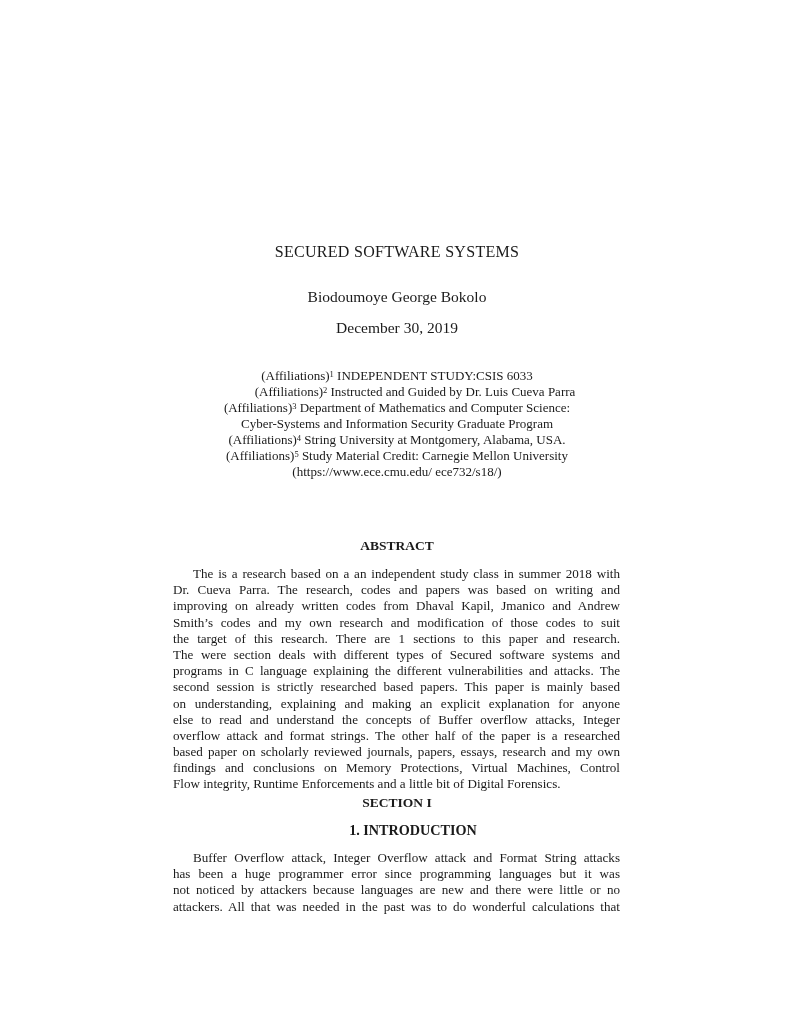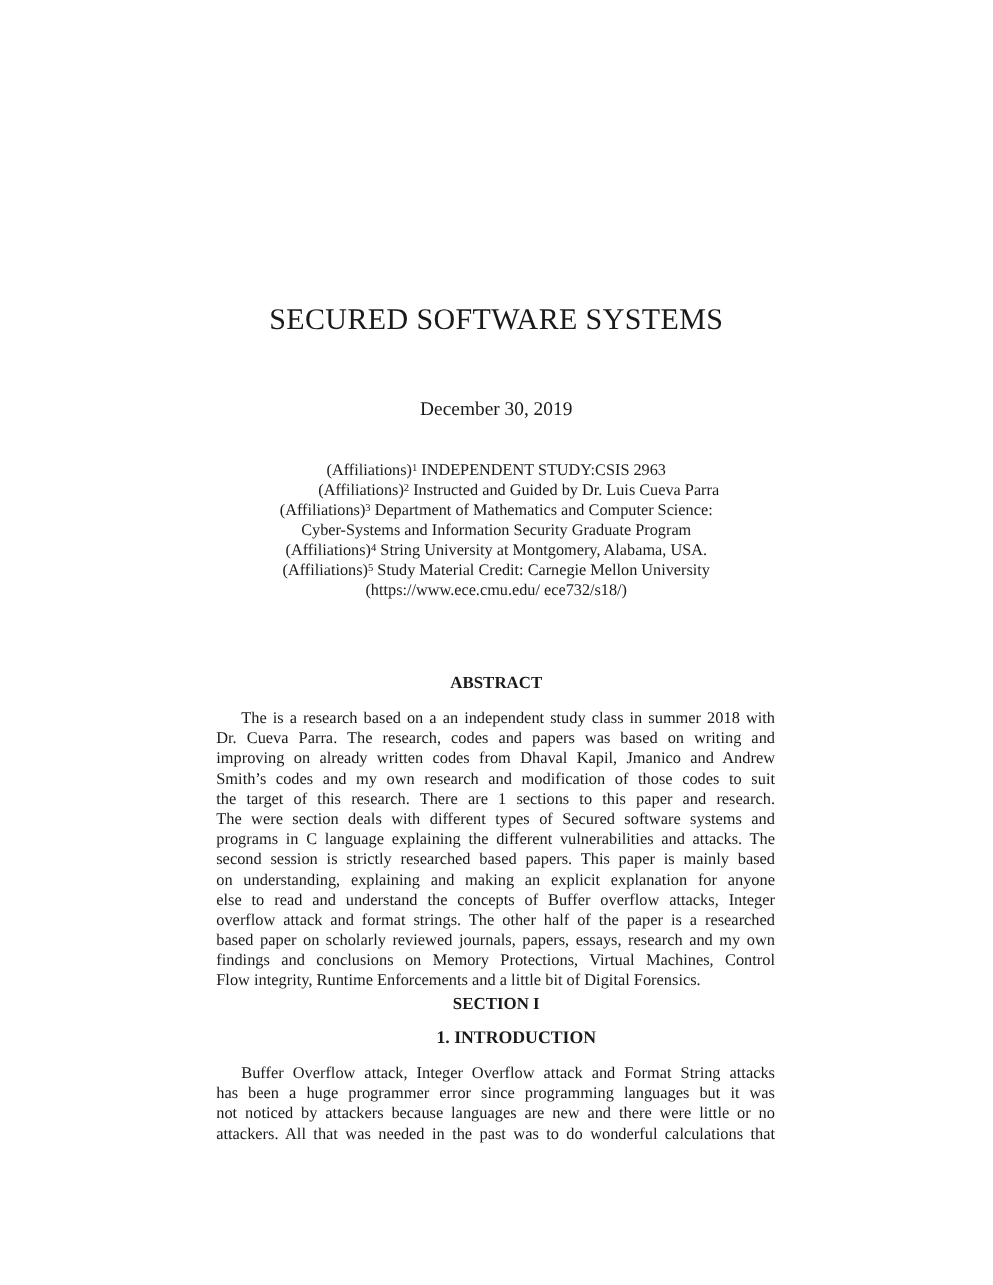--- a/index.html
+++ b/index.html
@@ -1,42 +1,43 @@
 <!DOCTYPE html>
 <html><head>
 <meta charset="utf-8">
 <style>
   html, body { margin:0; padding:0; background:#ffffff; }
   body { width:794px; height:1028px; position:relative; overflow:hidden;
          font-family:"DejaVu Serif","Liberation Serif",serif; color:#1a1a1a; }
   .page { position:absolute; left:0; top:0; width:794px; height:1028px; background:#fff; }
   .center { position:absolute; left:0; width:794px; text-align:center; white-space:nowrap; }
-  .title { top:243px; font-family:"Liberation Serif",serif; font-size:24px; letter-spacing:0.3px; }
+  .title { top:243px; font-family:"Liberation Serif",serif; font-size:16px; letter-spacing:0.3px; }
   .author { top:288px; font-family:"Liberation Serif",serif; font-size:15.5px; }
   .date { top:319px; font-family:"Liberation Serif",serif; font-size:15.5px; }
   .aff { font-family:"Liberation Serif",serif; font-size:13px; line-height:16px; }
   .aff sup { font-size:8.5px; vertical-align:top; position:relative; top:-2px; }
   .heading { font-family:"Liberation Serif",serif; font-weight:bold; font-size:13.5px; }
   .heading.lg { font-size:14.2px; }
   .para { position:absolute; left:173px; width:447px; font-family:"Liberation Serif",serif;
           font-size:13.1px; }
   .line { display:block; height:16.2px; line-height:16.2px; white-space:nowrap;
           text-align:justify; text-align-last:justify; }
   .line.last { text-align-last:left; }
   .line.indent { padding-left:20px; }
 </style>
 </head>
 <body>
 
 <div class="page">
 
   <div class="center title">SECURED SOFTWARE SYSTEMS</div>
+  <div class="center author">Biodoumoye George Bokolo</div>
   <div class="center date">December 30, 2019</div>
 
-  <div class="center aff" style="top:368px;"><span>(Affiliations)</span><sup>1</sup><span> INDEPENDENT STUDY:CSIS 2963</span></div>
+  <div class="center aff" style="top:368px;"><span>(Affiliations)</span><sup>1</sup><span> INDEPENDENT STUDY:CSIS 6033</span></div>
   <div class="center aff" style="top:384px;padding-left:18px;"><span>(Affiliations)</span><sup>2</sup><span> Instructed and Guided by Dr. Luis Cueva Parra</span></div>
   <div class="center aff" style="top:400px;"><span>(Affiliations)</span><sup>3</sup><span> Department of Mathematics and Computer Science:</span></div>
   <div class="center aff" style="top:416px;"><span>Cyber-Systems and Information Security Graduate Program</span></div>
   <div class="center aff" style="top:432px;"><span>(Affiliations)</span><sup>4</sup><span> String University at Montgomery, Alabama, USA.</span></div>
   <div class="center aff" style="top:448px;"><span>(Affiliations)</span><sup>5</sup><span> Study Material Credit: Carnegie Mellon University</span></div>
   <div class="center aff" style="top:464px;"><span>(https://www.ece.cmu.edu/ ece732/s18/)</span></div>
 
   <div class="center heading" style="top:538px;">ABSTRACT</div>
 
   <div class="para" style="top:566px;">

